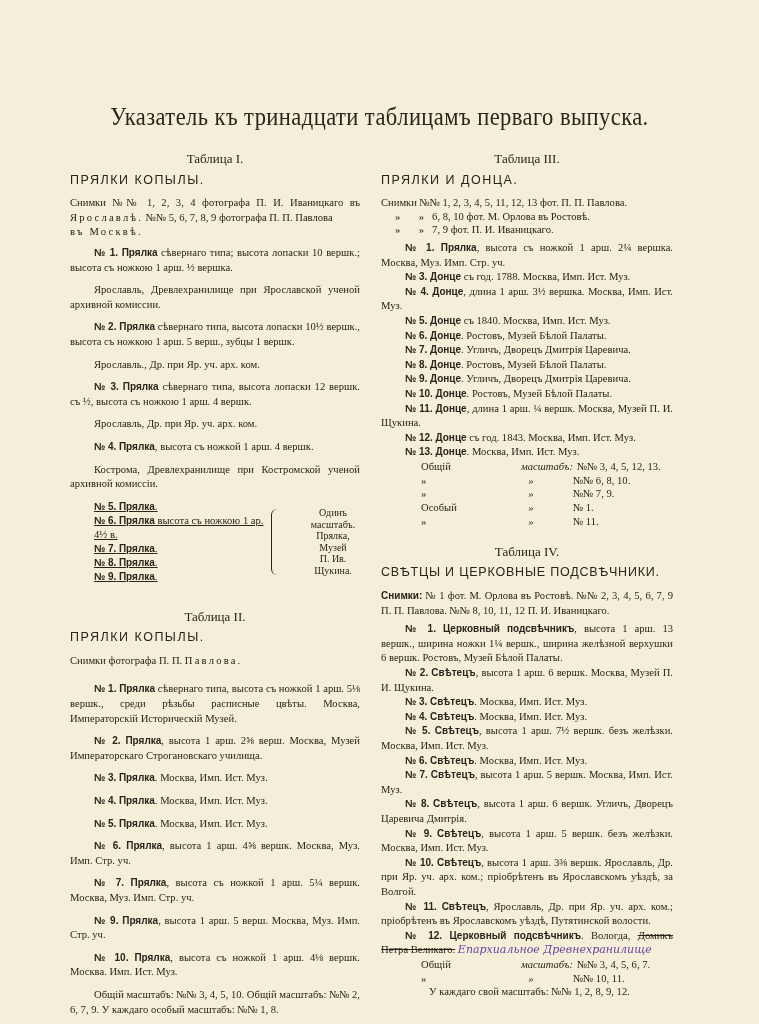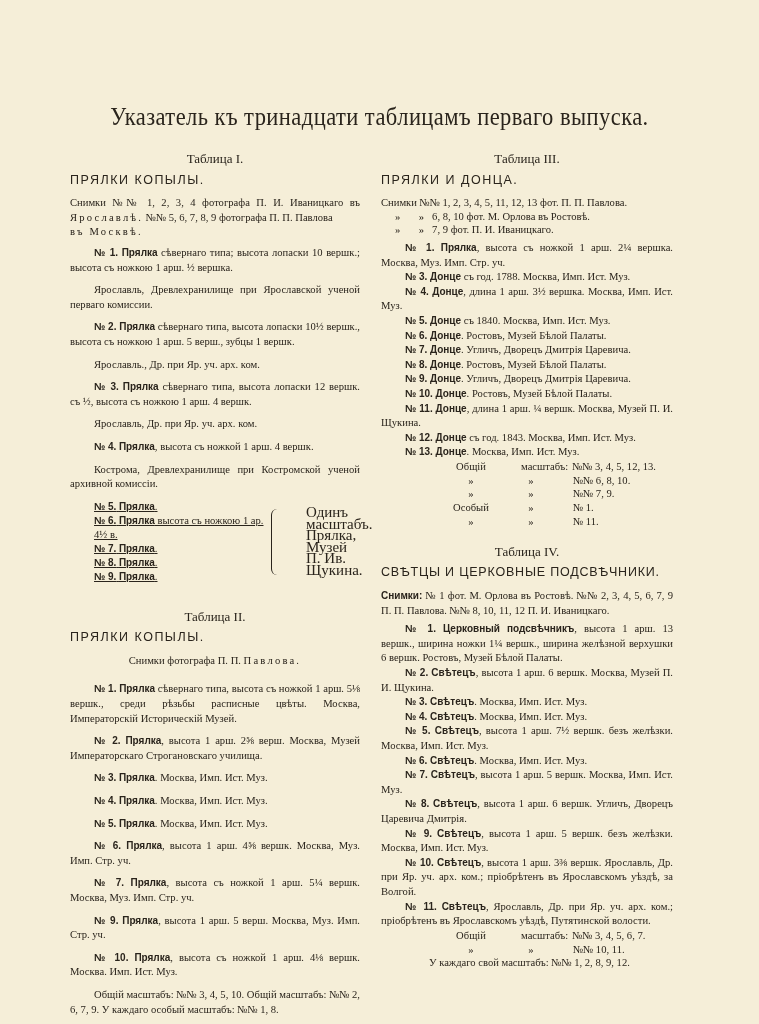--- a/index.html
+++ b/index.html
@@ -16,58 +16,58 @@
     transform:scaleX(0.9); transform-origin:center;
   }
   .col { position:absolute; font-size:10.6px; line-height:14.6px; }
   .col-left { left:70px; width:290px; top:152px; }
   .col-right { left:381px; width:292px; top:152px; }
   .tab-head { text-align:center; font-size:13px; margin:0 0 6px 0; }
   .tab-sub {
     text-align:left; font-family:"Liberation Sans", "DejaVu Sans", sans-serif;
     font-size:12.5px; letter-spacing:1.5px; margin:0 0 9px 0;
   }
-  .photos { text-align:center; margin:0 0 6px 0; }
+  .photos { text-align:left; margin:0 0 6px 0; }
   .photos.justify { text-align:justify; text-align-last:left; }
   .sp { letter-spacing:2.2px; }
   .entry { text-indent:24px; text-align:justify; margin:0 0 4px 0; }
   .entry.tight { margin:0; }
   .left-gap .entry { margin-bottom:8px; }
   .note { text-indent:24px; text-align:justify; margin:0 0 8px 0; }
   b { font-family:"Liberation Sans", "DejaVu Sans", sans-serif; font-size:10px; }
   .strike { text-decoration:line-through; }
   .hand { color:#6a3fa0; font-style:italic; font-family:"DejaVu Serif", serif; font-size:11px; }
   .group { display:flex; align-items:center; margin:0 0 8px 0; }
   .group-list { flex:1; padding-left:24px;text-decoration:underline; }
   .group-list div { margin:0 0 0px 0; line-height:14px; }
   .brace { width:10px; height:66px; border-left:1.5px solid #2a241c; margin:0 4px 0 4px; border-radius:6px 0 0 6px; }
-  .group-note { width:54px; font-size:15px; line-height:11.5px;margin-left:20px; }
+  .group-note { width:54px; text-align:center; font-size:10px; line-height:11.5px;margin-left:20px; }
   .scale-table { margin:0 0 0 0; }
   .scale-row { display:flex; line-height:13.8px; }
-  .scale-row .c1 { width:100px; padding-left:40px; text-align:center; }
-  .scale-row .c2 { width:20px; text-align:center; }
+  .scale-row .c1 { width:100px; padding-left:40px; text-align:left; }
+  .scale-row .c2 { width:20px; text-align:center;font-style:italic; }
   .scale-row .c3 { padding-left:12px; }
   .center-line { text-align:left; padding-left:40px; }
 </style>
 </head>
 <body>
 
 <div class="page-title">Указатель къ тринадцати таблицамъ перваго выпуска.</div>
 
 <div class="col col-left">
   <div class="tab-head">Таблица I.</div>
   <div class="tab-sub">ПРЯЛКИ КОПЫЛЫ.</div>
   <div class="photos justify">
     <span>Снимки №№ 1, 2, 3, 4 фотографа П. И. Иваницкаго въ</span>
     <span class="sp">Ярославлѣ.</span><span> №№ 5, 6, 7, 8, 9 фотографа П. П. Павлова</span>
     <div style="text-align:right" class="sp">въ Москвѣ.</div>
   </div>
   <div class="left-gap">
     <p class="entry"><b>№ 1.</b> <b>Прялка</b><span> сѣвернаго типа; высота лопаски 10 вершк.; высота съ ножкою 1 арш. ½ вершка.</span></p>
-    <p class="note">Ярославль, Древлехранилище при Ярославской ученой перваго комиссии.</p>
+    <p class="note">Ярославль, Древлехранилище при Ярославской ученой архивной комиссии.</p>
     <p class="entry"><b>№ 2.</b> <b>Прялка</b><span> сѣвернаго типа, высота лопаски 10½ вершк., высота съ ножкою 1 арш. 5 верш., зубцы 1 вершк.</span></p>
     <p class="note">Ярославль., Др. при Яр. уч. арх. ком.</p>
     <p class="entry"><b>№ 3.</b> <b>Прялка</b><span> сѣвернаго типа, высота лопаски 12 вершк. съ ½, высота съ ножкою 1 арш. 4 вершк.</span></p>
     <p class="note">Ярославль, Др. при Яр. уч. арх. ком.</p>
     <p class="entry"><b>№ 4.</b> <b>Прялка</b><span>, высота съ ножкой 1 арш. 4 вершк.</span></p>
     <p class="note">Кострома, Древлехранилище при Костромской ученой архивной комиссіи.</p>
   </div>
   <div class="group">
     <div class="group-list">
       <div><b>№ 5.</b> <b>Прялка</b><span>.</span></div>
@@ -168,20 +168,21 @@
     <p class="entry tight"><b>№ 2.</b> <b>Свѣтецъ</b><span>, высота 1 арш. 6 вершк. Москва, Музей П. И. Щукина.</span></p>
     <p class="entry tight"><b>№ 3.</b> <b>Свѣтецъ</b><span>. Москва, Имп. Ист. Муз.</span></p>
     <p class="entry tight"><b>№ 4.</b> <b>Свѣтецъ</b><span>. Москва, Имп. Ист. Муз.</span></p>
     <p class="entry tight"><b>№ 5.</b> <b>Свѣтецъ</b><span>, высота 1 арш. 7½ вершк. безъ желѣзки. Москва, Имп. Ист. Муз.</span></p>
     <p class="entry tight"><b>№ 6.</b> <b>Свѣтецъ</b><span>. Москва, Имп. Ист. Муз.</span></p>
     <p class="entry tight"><b>№ 7.</b> <b>Свѣтецъ</b><span>, высота 1 арш. 5 вершк. Москва, Имп. Ист. Муз.</span></p>
     <p class="entry tight"><b>№ 8.</b> <b>Свѣтецъ</b><span>, высота 1 арш. 6 вершк. Угличъ, Дворецъ Царевича Дмитрія.</span></p>
     <p class="entry tight"><b>№ 9.</b> <b>Свѣтецъ</b><span>, высота 1 арш. 5 вершк. безъ желѣзки. Москва, Имп. Ист. Муз.</span></p>
     <p class="entry tight"><b>№ 10.</b> <b>Свѣтецъ</b><span>, высота 1 арш. 3⅜ вершк. Ярославль, Др. при Яр. уч. арх. ком.; пріобрѣтенъ въ Ярославскомъ уѣздѣ, за Волгой.</span></p>
     <p class="entry tight"><b>№ 11.</b> <b>Свѣтецъ</b><span>, Ярославль, Др. при Яр. уч. арх. ком.; пріобрѣтенъ въ Ярославскомъ уѣздѣ, Путятинской волости.</span></p>
+    <p class="entry tight"><b>№ 12.</b> <b>Церковный подсвѣчникъ</b><span>. Вологда, </span><span class="strike">Домикъ Петра Великаго.</span> <span class="hand">Епархиальное Древнехранилище</span></p>
   </div>
   <div class="scale-table">
     <div class="scale-row">
         <span class="c1">Общій</span>
         <span class="c2" style="width:auto">масштабъ:</span>
         <span class="c3" style="padding-left:4px">№№ 3, 4, 5, 6, 7.</span>
       </div>
     <div class="scale-row">
         <span class="c1">»</span>
         <span class="c2">»</span>

